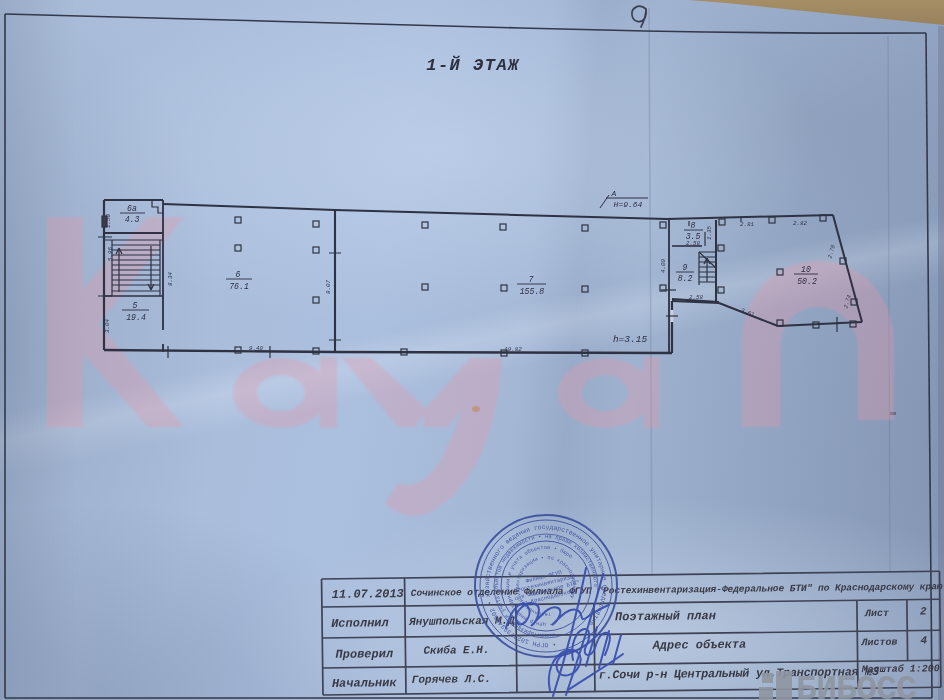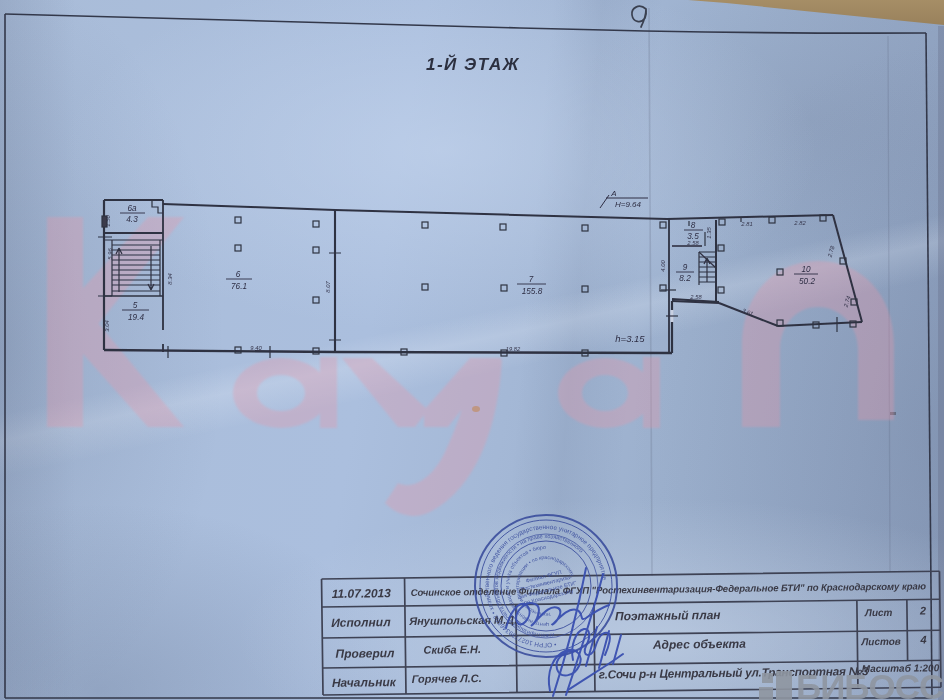--- a/index.html
+++ b/index.html
@@ -8,21 +8,21 @@
       radial-gradient(ellipse 540px 260px at 440px 150px, rgba(200,216,240,0.55), rgba(200,216,240,0) 70%),
       radial-gradient(ellipse 560px 190px at 650px 638px, rgba(206,219,238,0.55), rgba(206,219,238,0) 74%),
       radial-gradient(ellipse 430px 260px at 100px 690px, rgba(60,75,105,0.22), rgba(60,75,105,0) 72%),
       radial-gradient(ellipse 300px 500px at 0px 350px, rgba(70,85,115,0.18), rgba(70,85,115,0) 75%),
       radial-gradient(ellipse 420px 520px at 944px 430px, rgba(75,90,120,0.15), rgba(75,90,120,0) 75%),
       radial-gradient(ellipse 330px 190px at 810px 120px, rgba(95,105,130,0.14), rgba(95,105,130,0) 75%),
       linear-gradient(90deg, rgba(70,82,110,0.15) 0%, rgba(70,82,110,0.0) 8%),
       linear-gradient(168deg, rgba(230,238,250,0) 46%, rgba(230,238,250,0.25) 49%, rgba(230,238,250,0) 53%),
       linear-gradient(95deg, rgba(70,85,115,0) 55%, rgba(70,85,115,0.10) 60%, rgba(70,85,115,0) 66%),
       linear-gradient(100deg,#a9bcd8 0%,#abbfde 40%,#9cb0cd 70%,#92a5c3 88%,#8a9cba 100%);
-    font-family:Liberation Sans, sans-serif;}
+    font-family:Liberation Mono, monospace;}
   #tan{position:absolute;left:0;top:0;width:944px;height:40px;
     background:linear-gradient(180deg,#a68e66,#917a56);
     clip-path:polygon(688px 0px,944px 0px,944px 25px,726px 3px);}
   svg{position:absolute;left:0;top:0;}
   .dim{font-size:5.8px;font-style:italic;fill:#34344a;}
   .lbl{font-size:8.2px;font-style:italic;fill:#2e2e44;}
   .tbl{font-style:italic;font-weight:bold;fill:#3a3a46;}
 </style>
 </head>
 <body>

